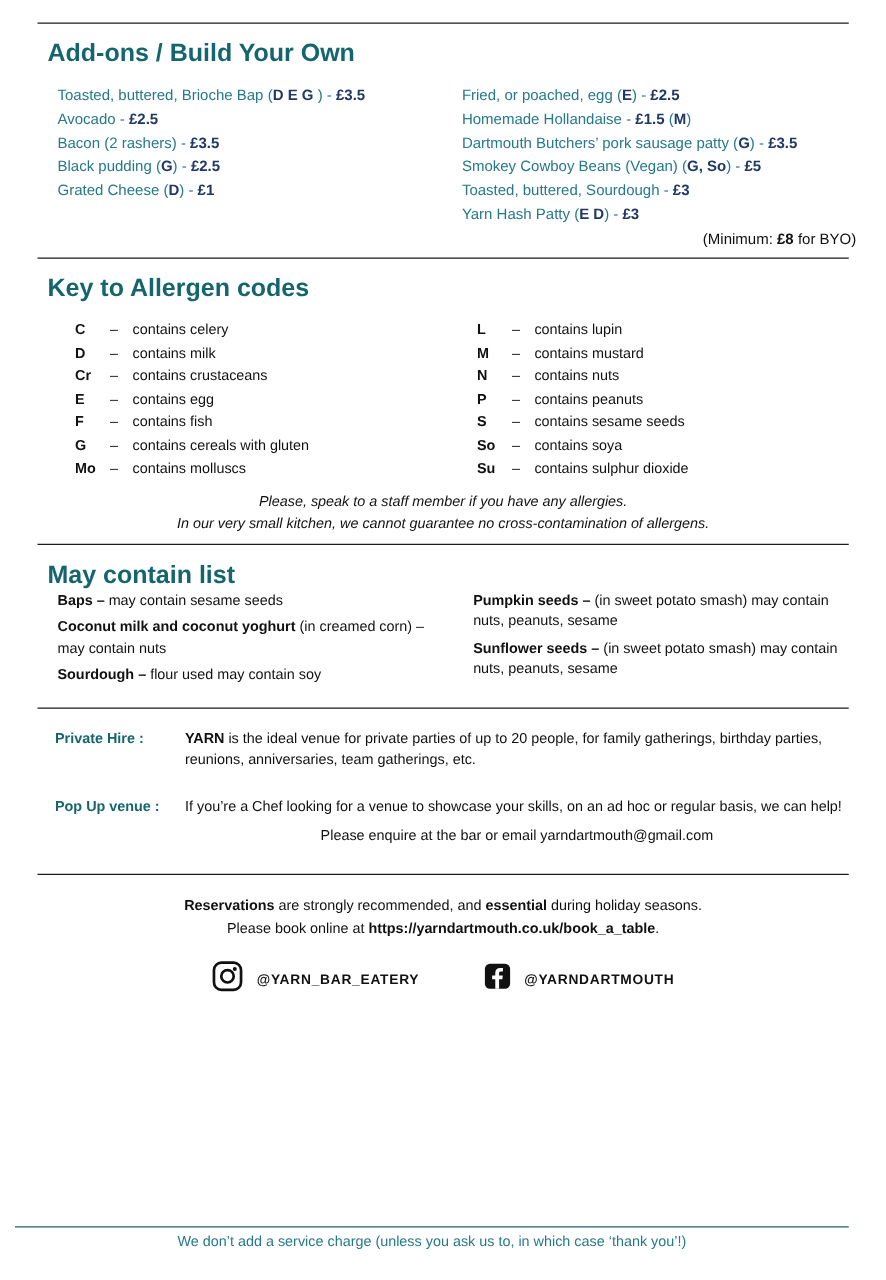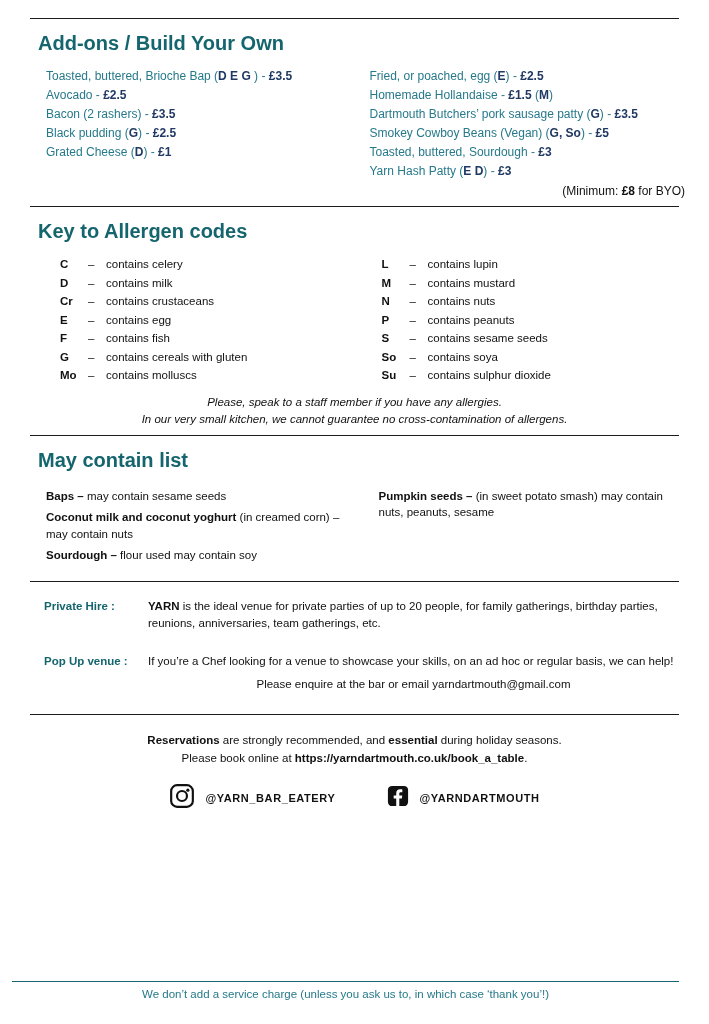--- a/index.html
+++ b/index.html
@@ -176,29 +176,30 @@
     </div>
     <div class="notes">
       <div class="note">Please, speak to a staff member if you have any allergies.</div>
       <div class="note">In our very small kitchen, we cannot guarantee no cross-contamination of allergens.</div>
     </div>
   </div>
 
   <hr class="rule" style="margin-top:7px;">
 
   <div>
-    <div class="section-title" style="margin-bottom:16px;">May contain list</div>
+    <div class="section-title" style="margin-bottom:1px;">May contain list</div>
     <div class="cols">
       <div class="col mc-left">
           <div class="mc-item"><span></span><span class="b">Baps –</span><span> may contain sesame seeds</span></div>
           <div class="mc-item"><span></span><span class="b">Coconut milk and coconut yoghurt</span><span> (in creamed corn) – may contain nuts</span></div>
           <div class="mc-item"><span></span><span class="b">Sourdough –</span><span> flour used may contain soy</span></div>
         </div>
       <div class="col mc-right">
           <div class="mc-item"><span></span><span class="b">Pumpkin seeds –</span><span> (in sweet potato smash) may contain nuts, peanuts, sesame</span></div>
+          <div class="mc-item"><span></span><span class="b">Sunflower seeds –</span><span> (in sweet potato smash) may contain nuts, peanuts, sesame</span></div>
         </div>
     </div>
   </div>
 
   <hr class="rule" style="margin-top:12px;">
 
   <div class="hire">
     <div class="hire-row">
       <div class="hire-label">Private Hire :</div>
       <div class="hire-text"><span></span><span class="b">YARN</span><span> is the ideal venue for private parties of up to 20 people, for family gatherings, birthday parties, reunions, anniversaries, team gatherings, etc.</span></div>

